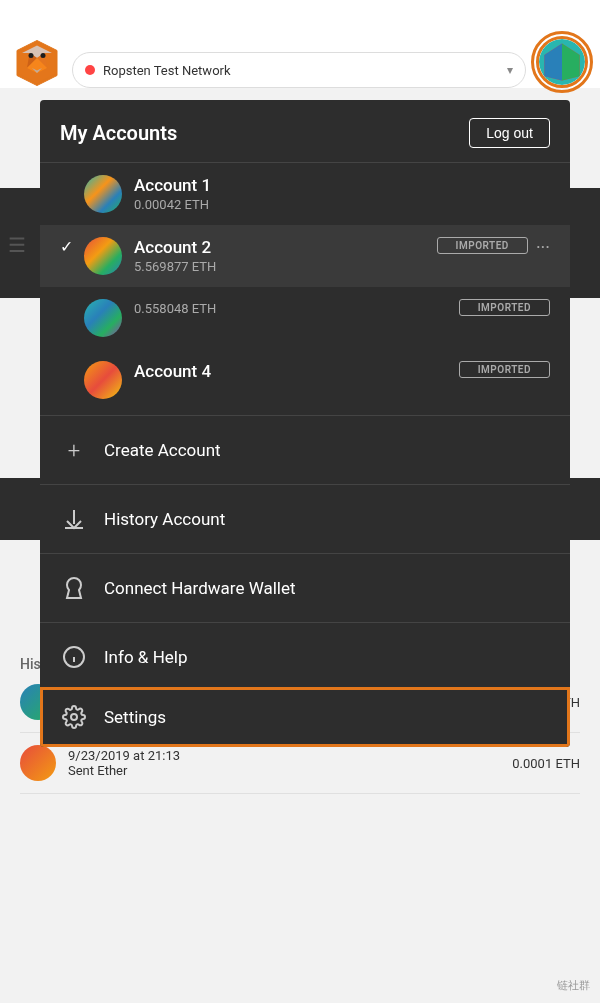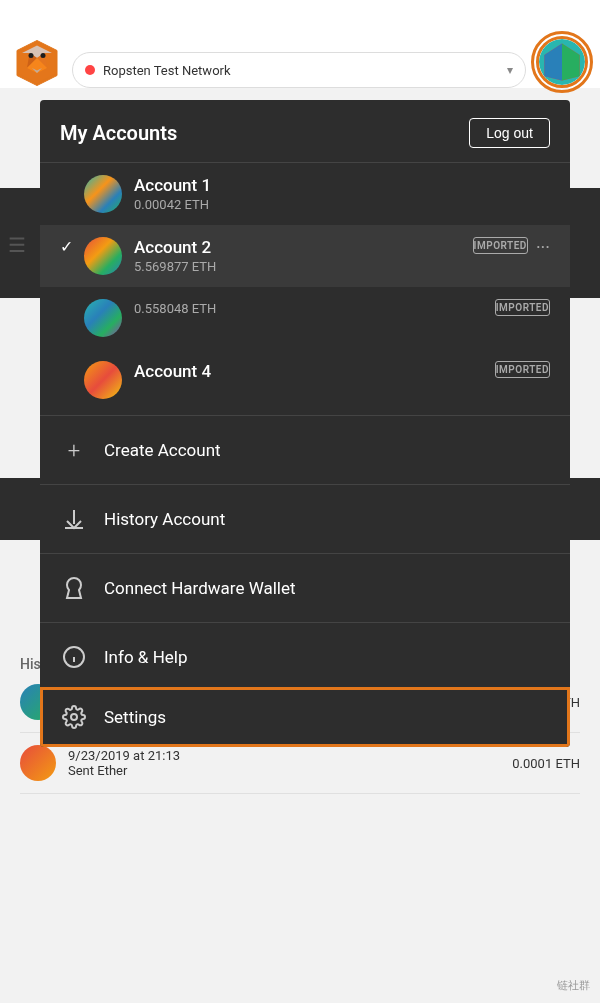--- a/index.html
+++ b/index.html
@@ -170,21 +170,21 @@
     .account-balance {
       font-size: 13px;
       color: #aaa;
       margin-top: 2px;
     }
 
     .imported-badge {
       border: 1px solid #aaa;
       color: #aaa;
       font-size: 10px;
-      padding: 2px 0;
+      padding: 2px 18px;
       border-radius: 3px;
       letter-spacing: 0.5px;
       font-weight: 600;
     }
 
     .account-more {
       color: #aaa;
       font-size: 18px;
       margin-left: 8px;
       cursor: pointer;

